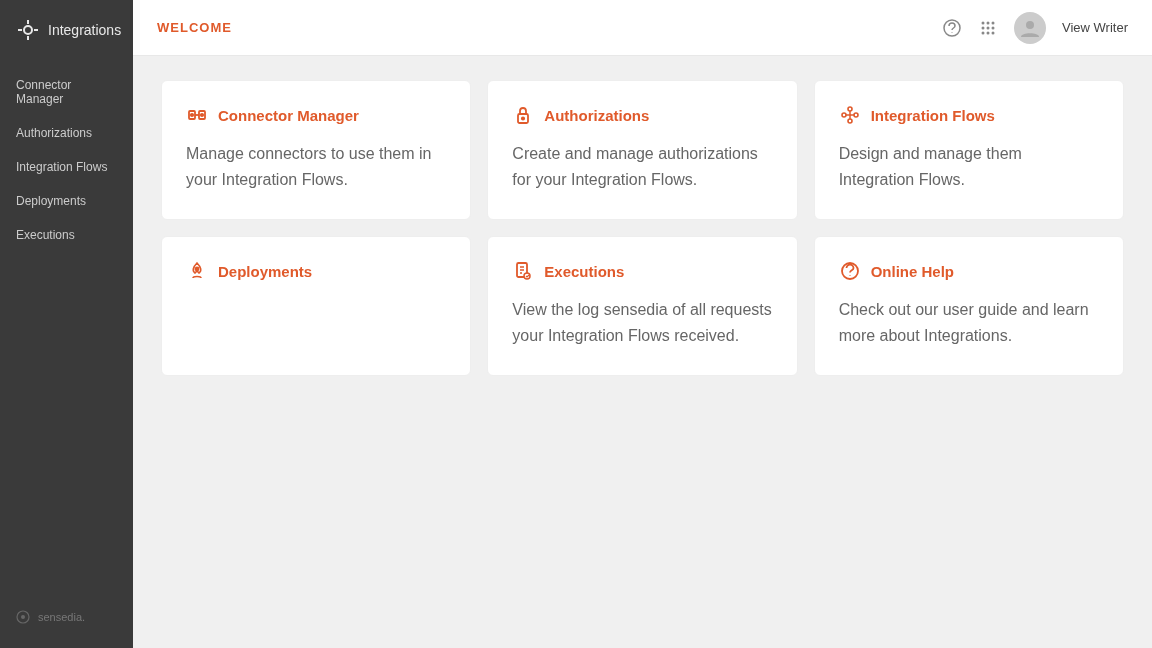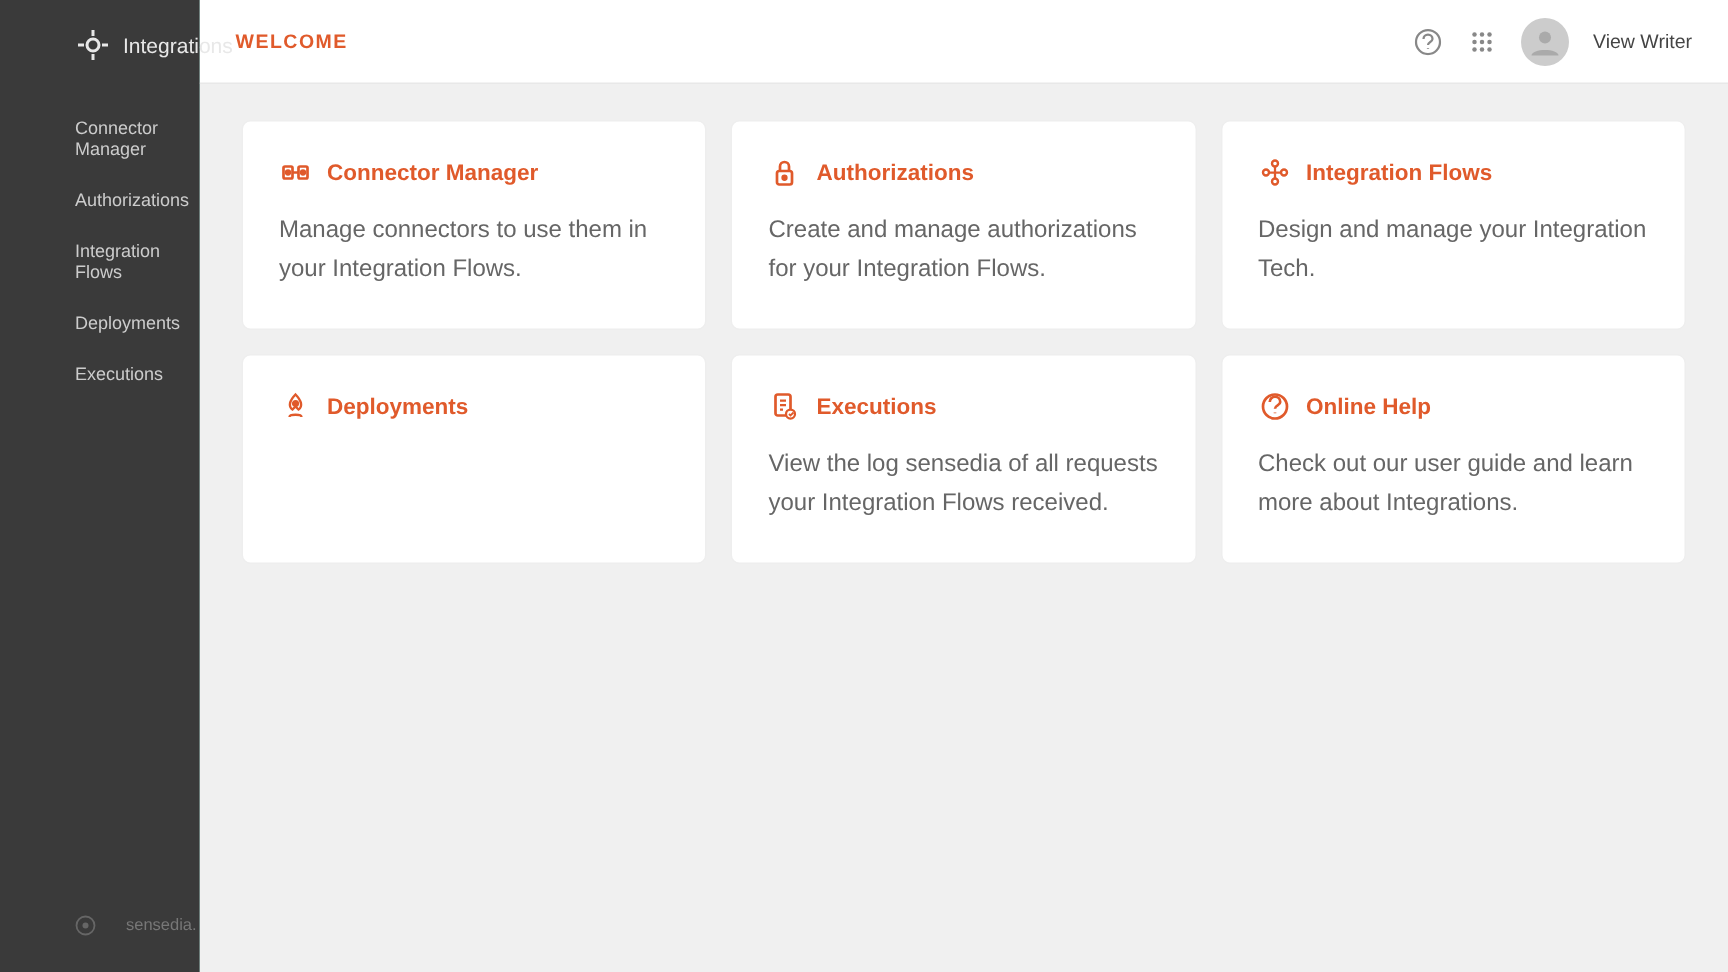--- a/index.html
+++ b/index.html
@@ -14,21 +14,20 @@
     
     .sidebar {
       position: fixed;
       left: 0; top: 0;
       width: 133px;
       height: 648px;
       background: #3a3a3a;
       display: flex;
       flex-direction: column;
       align-items: flex-start;
-      padding-left: 34px;
     }
 
     .sidebar-logo {
       display: flex;
       align-items: center;
       padding: 18px 16px;
       gap: 8px;
     }
 
     .logo-icon {
@@ -63,21 +62,21 @@
     .sidebar-footer {
       padding: 16px;
       margin-bottom: 8px;
     }
 
     .sensedia-logo {
       color: #888;
       font-size: 11px;
       display: flex;
       align-items: center;
-      gap: 20px;
+      gap: 8px;
     }
 
     
     .main {
       margin-left: 133px;
       height: 648px;
       background: #5eead4;
       display: flex;
       flex-direction: column;
     }
@@ -310,21 +309,21 @@
               <circle cx="4" cy="10" r="2" stroke="#e05a2b" stroke-width="1.6"></circle>
               <circle cx="16" cy="10" r="2" stroke="#e05a2b" stroke-width="1.6"></circle>
               <circle cx="10" cy="4" r="2" stroke="#e05a2b" stroke-width="1.6"></circle>
               <circle cx="10" cy="16" r="2" stroke="#e05a2b" stroke-width="1.6"></circle>
               <line x1="6" y1="10" x2="14" y2="10" stroke="#e05a2b" stroke-width="1.5"></line>
               <line x1="10" y1="6" x2="10" y2="14" stroke="#e05a2b" stroke-width="1.5"></line>
             </svg>
           </div>
           <span class="card-title">Integration Flows</span>
         </div>
-        <p class="card-description">Design and manage your Integration Tech.</p>
+        <p class="card-description">Design and manage them Integration Flows.</p>
       </div>
 
       <div class="card">
         <div class="card-header">
           <div class="card-icon">
             <svg class="icon-svg" viewBox="0 0 20 20">
               <path d="M10 2c-4 4-5 8-2 10l2-2 2 2c3-2 2-6-2-10z" stroke="#e05a2b" stroke-width="1.6" fill="none"></path>
               <circle cx="10" cy="8" r="1.5" fill="#e05a2b"></circle>
               <path d="M6 17c0-2 8-2 8 0" stroke="#e05a2b" stroke-width="1.6" fill="none"></path>
             </svg>

